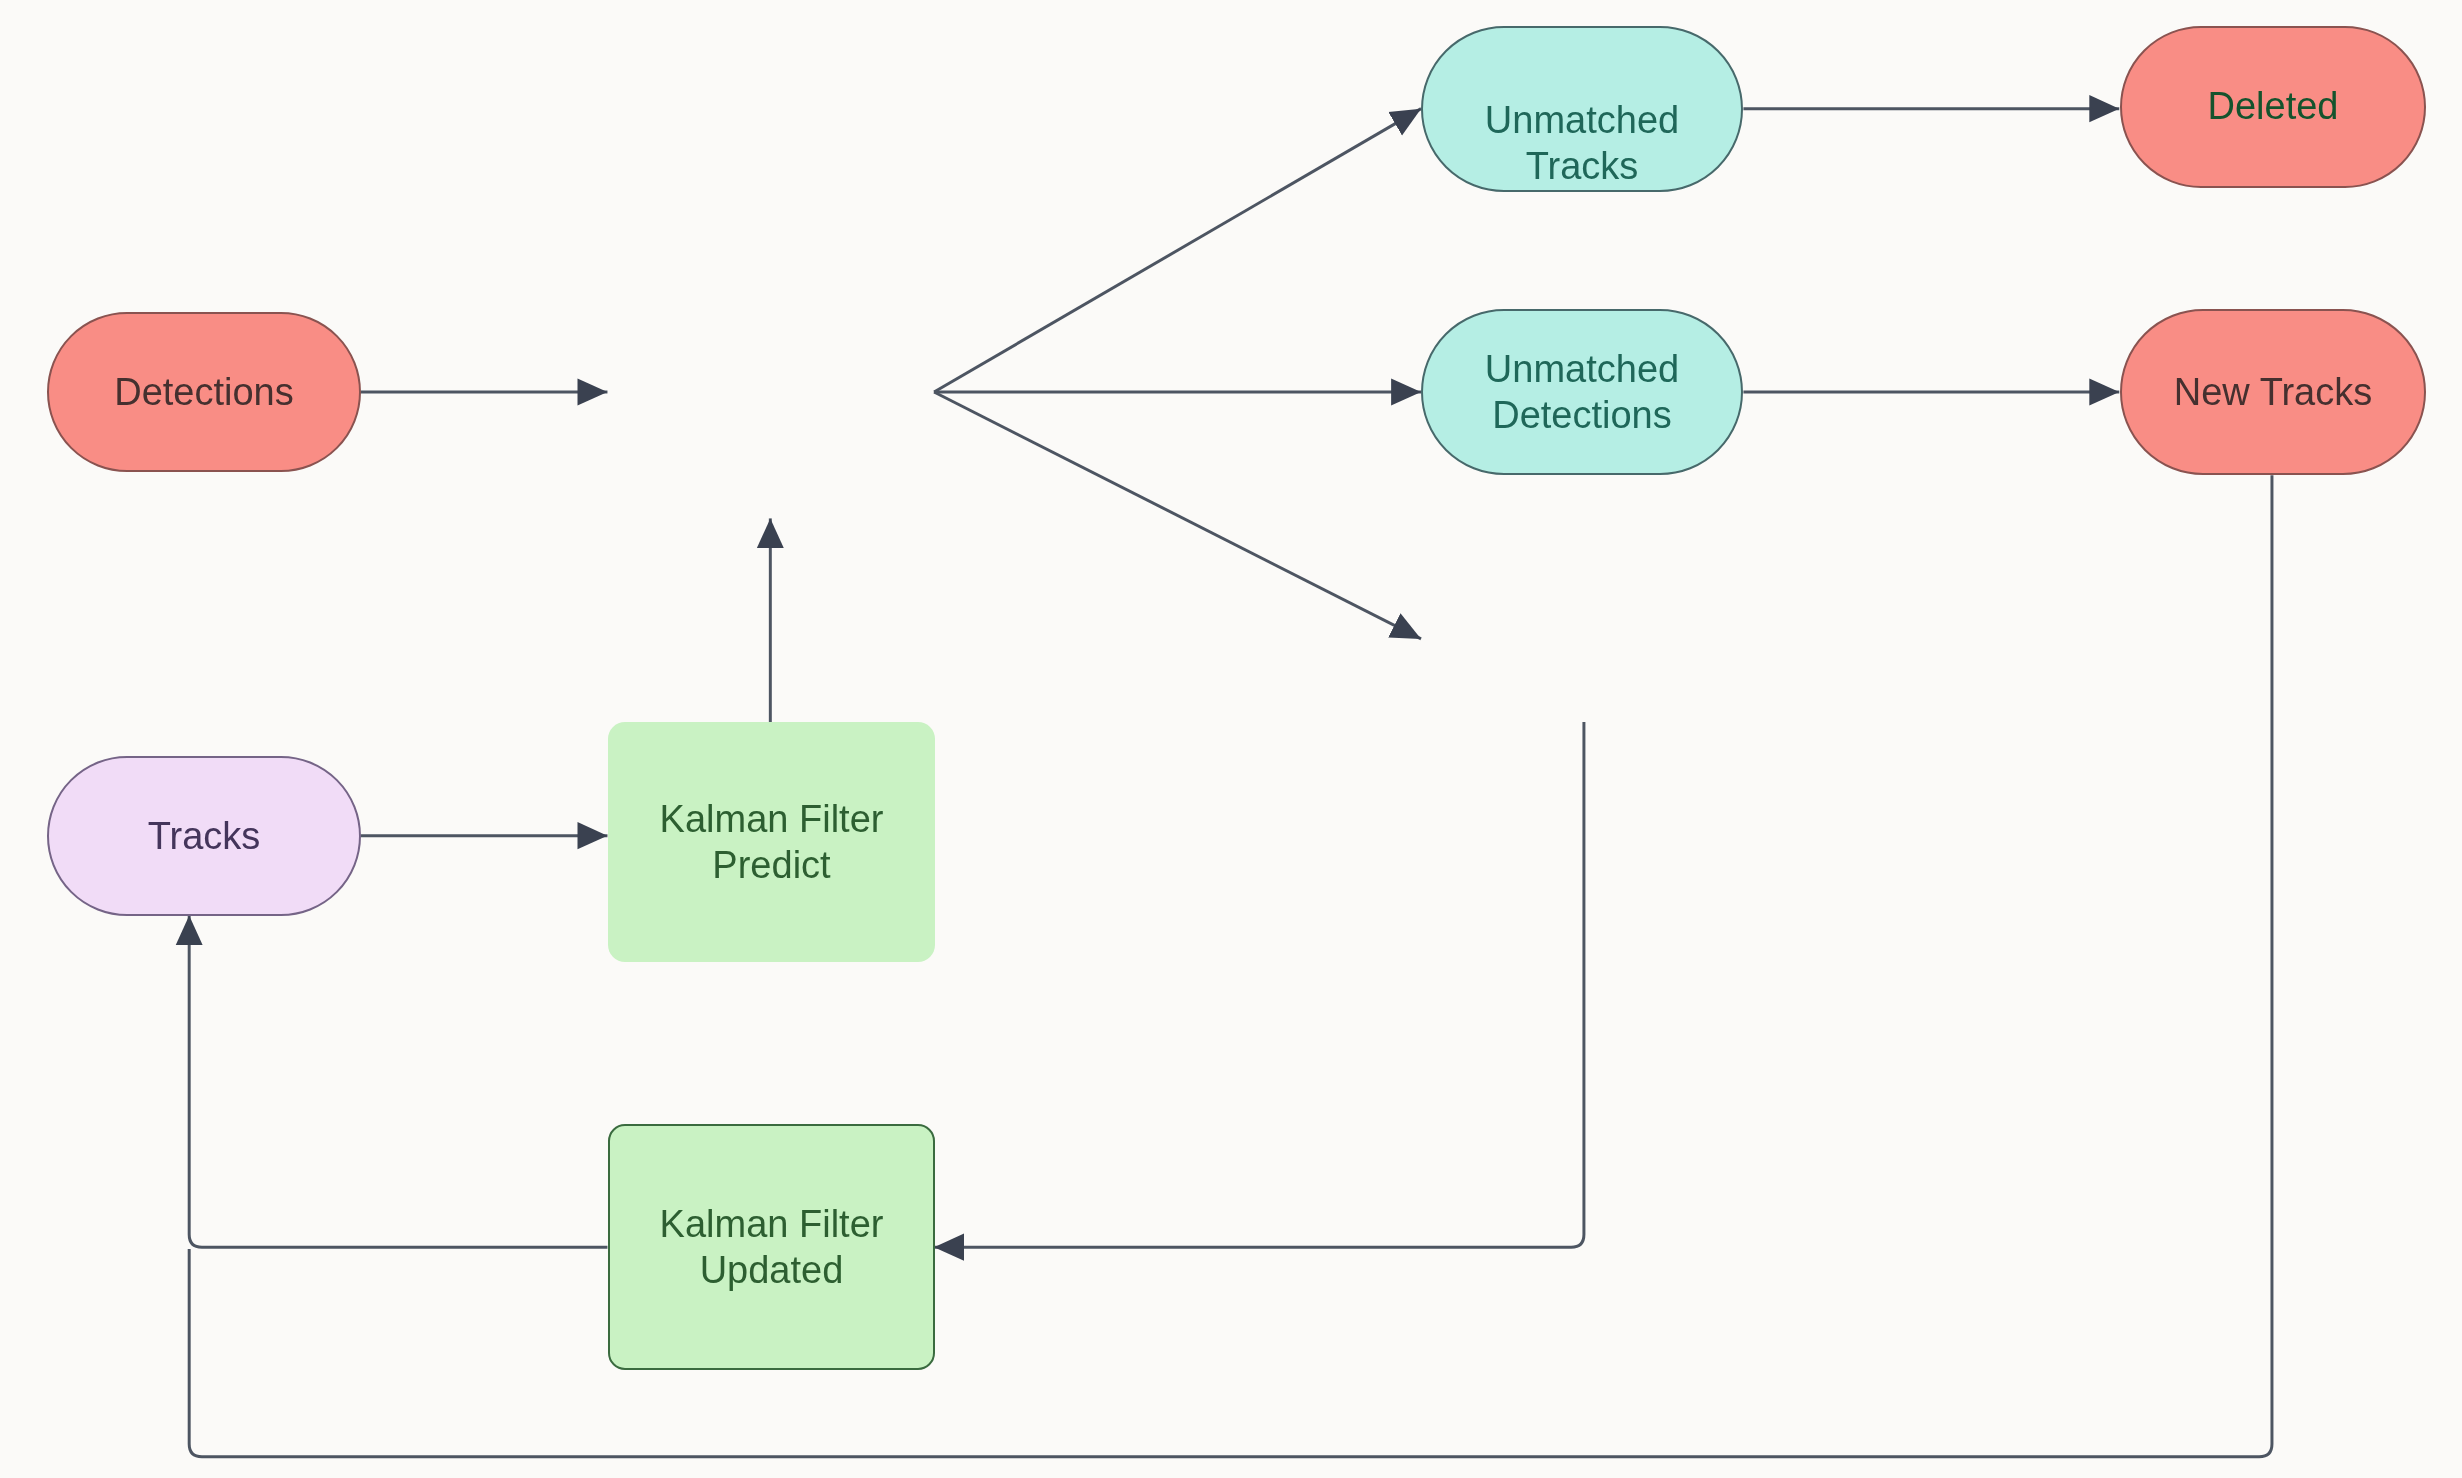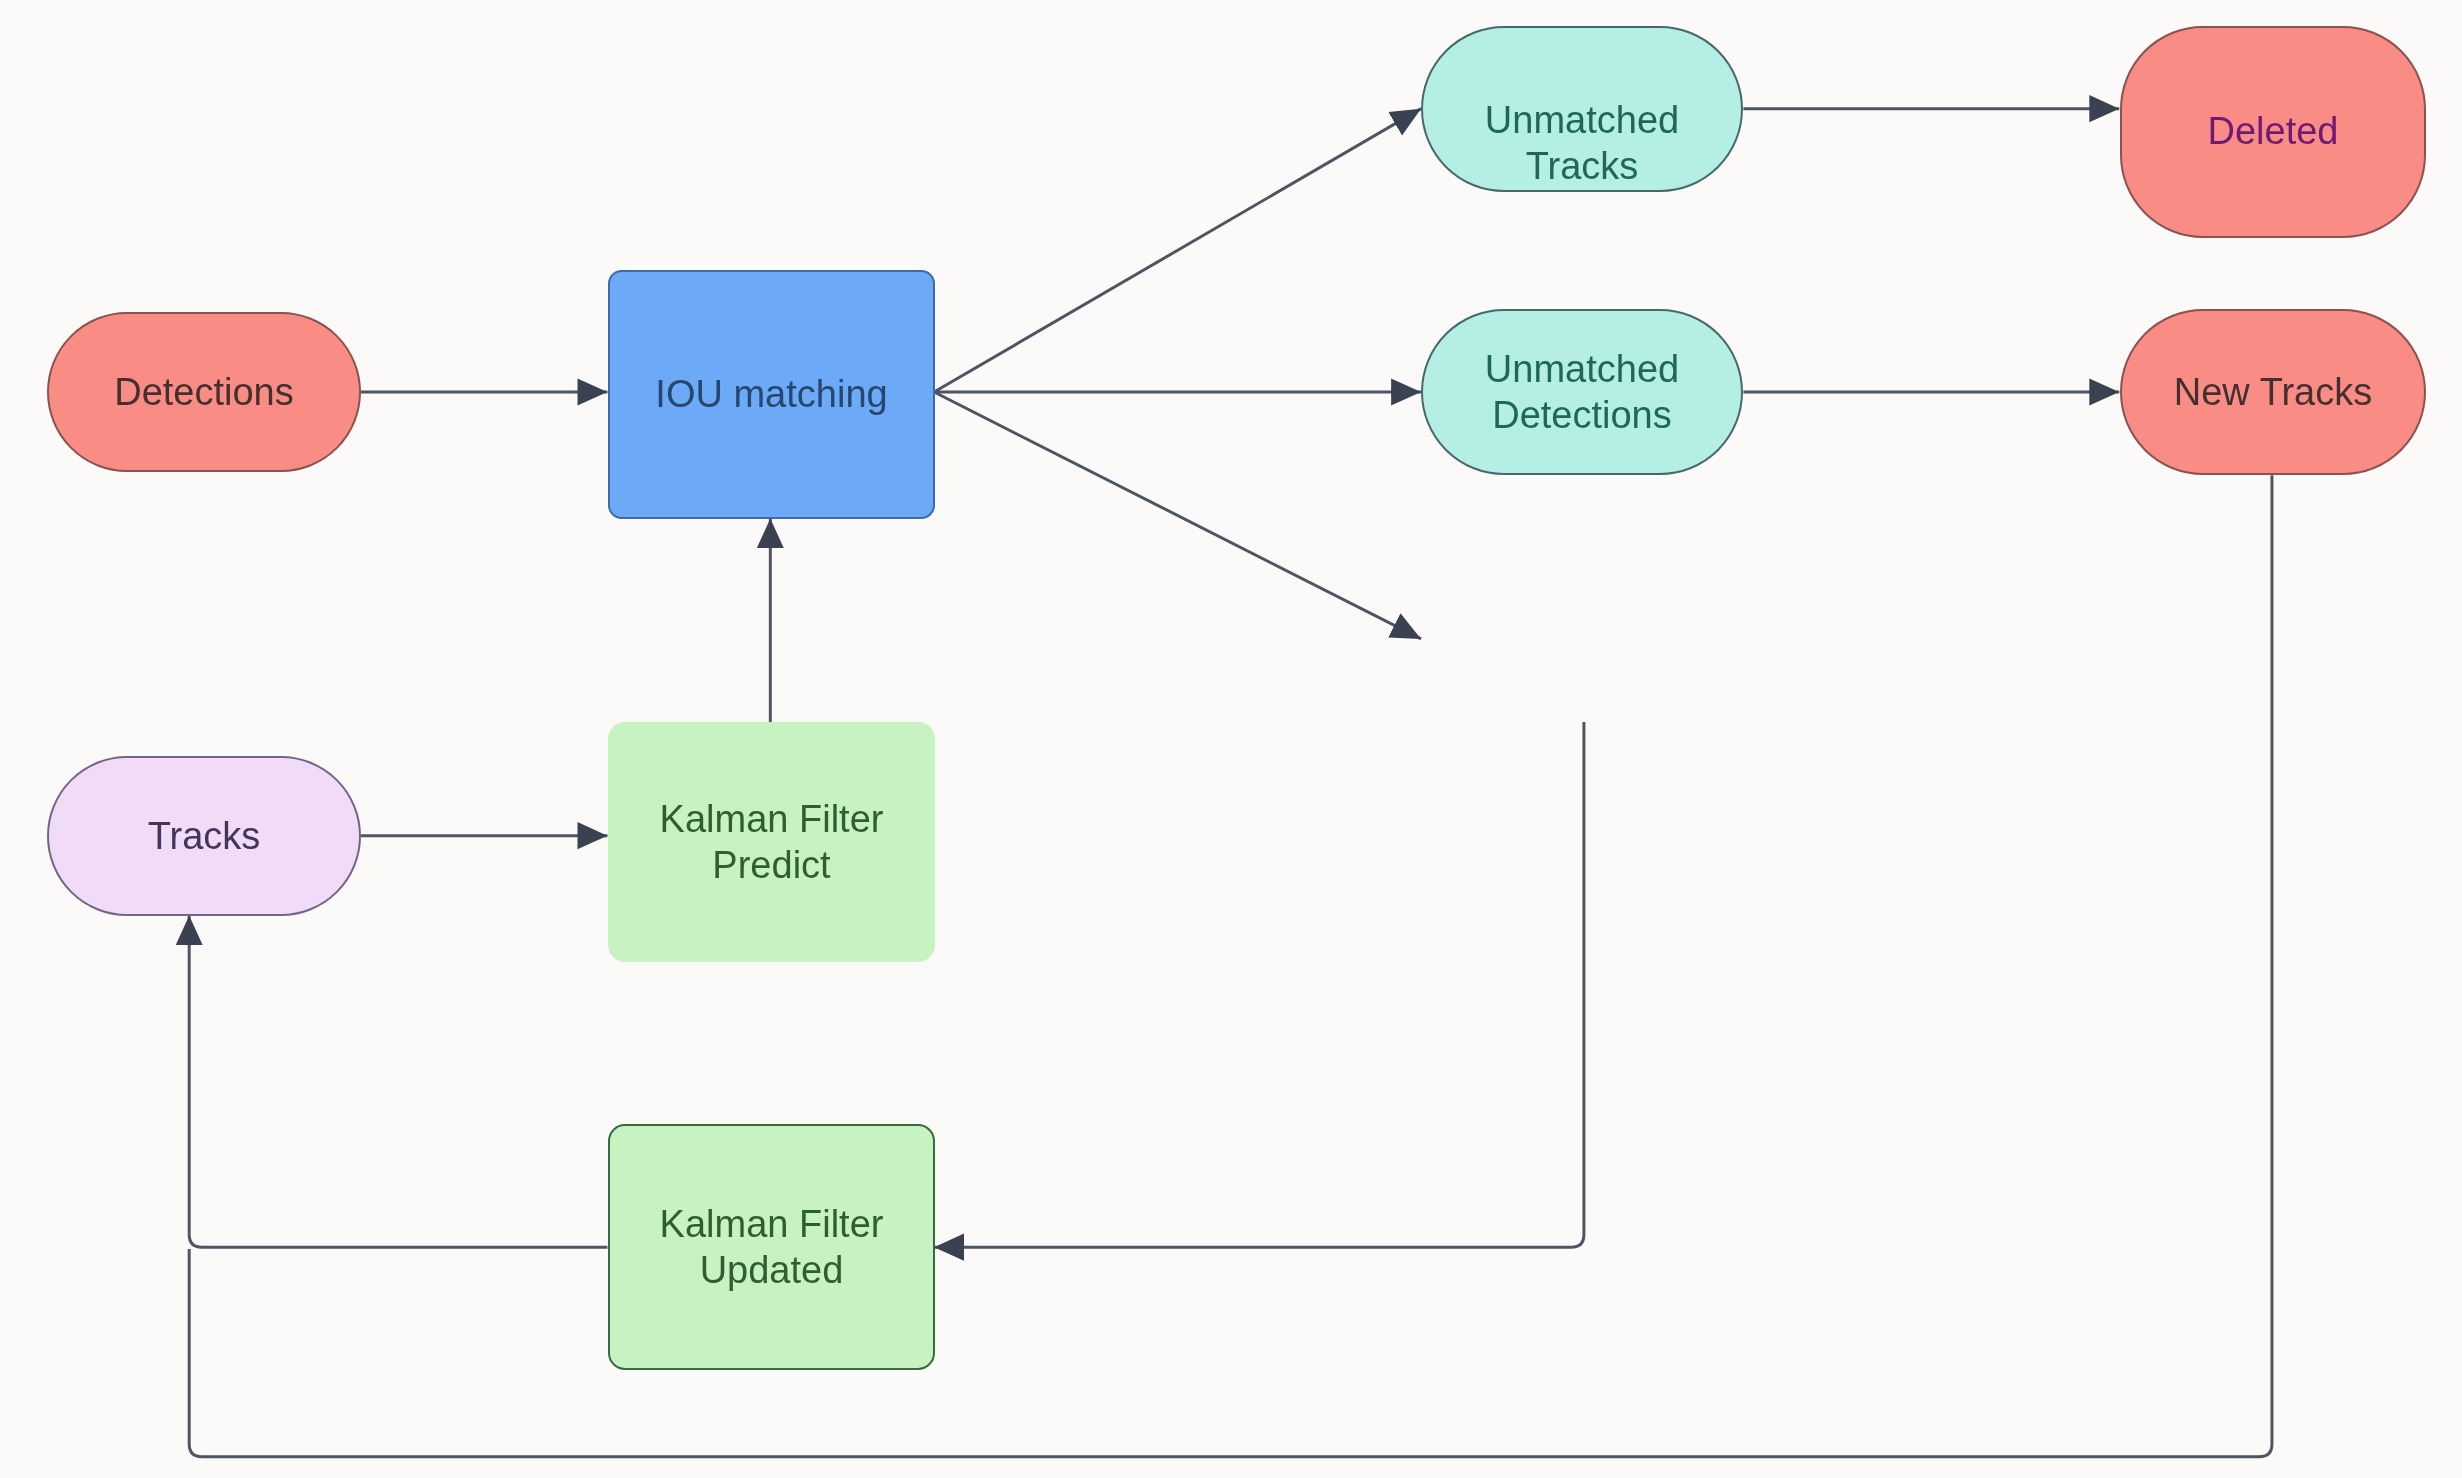--- a/index.html
+++ b/index.html
@@ -55,36 +55,33 @@
         <path d="M 2055 128 L 2498 128" fill="none" stroke="#4D5562" stroke-width="3.5" marker-end="url(#arrowhead)"></path>
         <path d="M 2055 462 L 2498 462" fill="none" stroke="#4D5562" stroke-width="3.5" marker-end="url(#arrowhead)"></path>
         <path d="M 1867 851 L 1867 1455 Q 1867 1470 1852 1470 L 1101 1470" fill="none" stroke="#4D5562" stroke-width="3.5" marker-end="url(#arrowhead)"></path>
         <path d="M 716 1470 L 238 1470 Q 223 1470 223 1455 L 223 1079" fill="none" stroke="#4D5562" stroke-width="3.5" marker-end="url(#arrowhead)"></path>
         <path d="M 2678 560 L 2678 1702 Q 2678 1717 2663 1717 L 238 1717 Q 223 1717 223 1702 L 223 1472" fill="none" stroke="#4D5562" stroke-width="3.5"></path>
       </g>
   </svg>
 <div class="node" style="left: 47px; top: 312px; width: 314px; height: 160px; background: rgb(249, 141, 133); color: rgb(69, 48, 47); border-radius: 80px; border: 2.5px solid rgb(138, 83, 80);">
       <span>Detections</span>
     </div>
-    <div class="node" style="left: 608px; top: 270px; width: 327px; height: 249px; background: rgb(108, 169, 247); color: rgb(39, 71, 110); border-radius: 13.6px; border: 2.5px solid rgb(61, 107, 172);">
-      <span>IOU matching</span>
-    </div>
     <div class="node" style="left: 47px; top: 756px; width: 314px; height: 160px; background: rgb(241, 220, 247); color: rgb(68, 53, 91); border-radius: 80px; border: 2.5px solid rgb(117, 100, 135);">
       <span>Tracks</span>
     </div>
     <div class="node" style="left: 608px; top: 722px; width: 327px; height: 240px; background: rgb(201, 242, 195); color: rgb(45, 95, 49); border-radius: 17px; border: none;">
       <span>Kalman Filter Predict</span>
     </div>
     <div class="node" style="left: 608px; top: 1124px; width: 327px; height: 246px; background: rgb(201, 242, 195); color: rgb(45, 95, 49); border-radius: 17px; border: 2.5px solid rgb(58, 107, 63);">
       <span>Kalman Filter Updated</span>
     </div>
     <div class="node" style="left: 1421px; top: 25.5px; width: 322px; height: 166px; background: rgb(181, 238, 228); color: rgb(31, 103, 89); border-radius: 83px; border: 2.5px solid rgb(71, 105, 107); align-items: flex-end;">
       <span>Unmatched Tracks</span>
     </div>
-    <div class="node" style="left: 2120px; top: 25.5px; width: 306px; height: 212px; background: rgb(249, 141, 133); color: #701a75; border-radius: 83px; border: 2.5px solid rgb(138, 83, 80);">
+    <div class="node" style="left: 2120px; top: 25.5px; width: 306px; height: 162px; background: rgb(249, 141, 133); color: #14532d; border-radius: 83px; border: 2.5px solid rgb(138, 83, 80);">
       <span>Deleted</span>
     </div>
     <div class="node" style="left: 1421px; top: 309px; width: 322px; height: 166px; background: rgb(181, 238, 228); color: rgb(31, 103, 89); border-radius: 83px; border: 2.5px solid rgb(71, 105, 107);">
       <span>Unmatched Detections</span>
     </div>
     <div class="node" style="left: 2120px; top: 309px; width: 306px; height: 166px; background: rgb(249, 141, 133); color: rgb(69, 48, 47); border-radius: 83px; border: 2.5px solid rgb(138, 83, 80);">
       <span>New Tracks</span>
     </div>
   </div>
 

